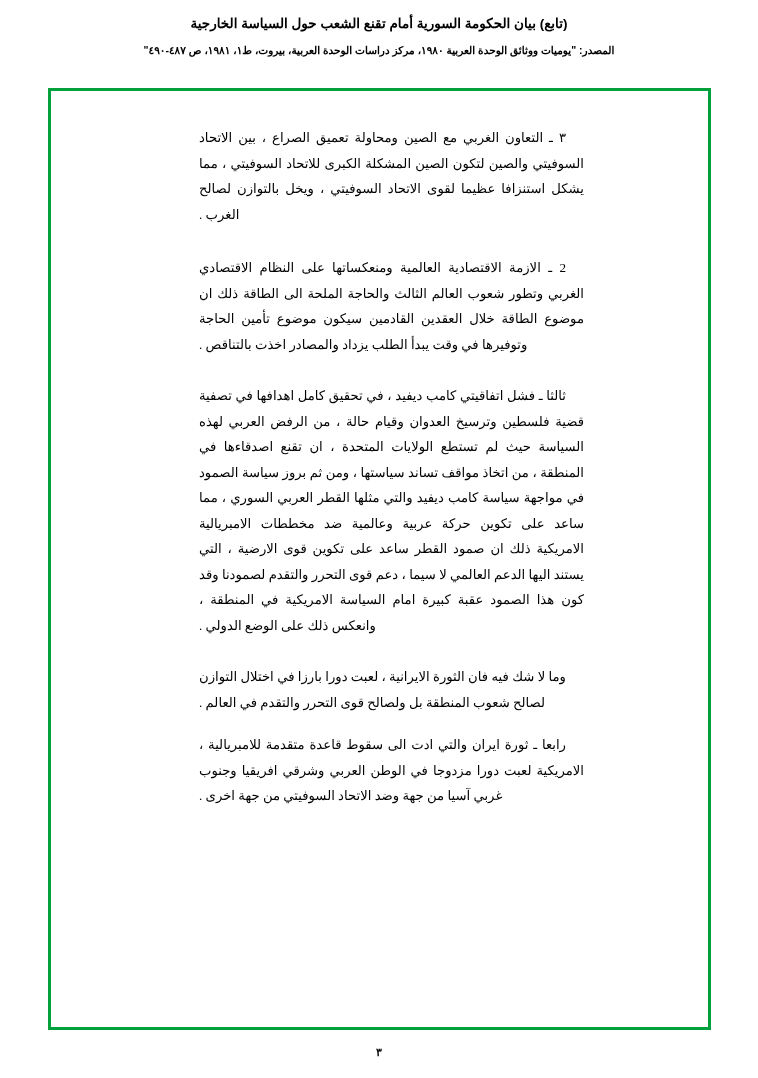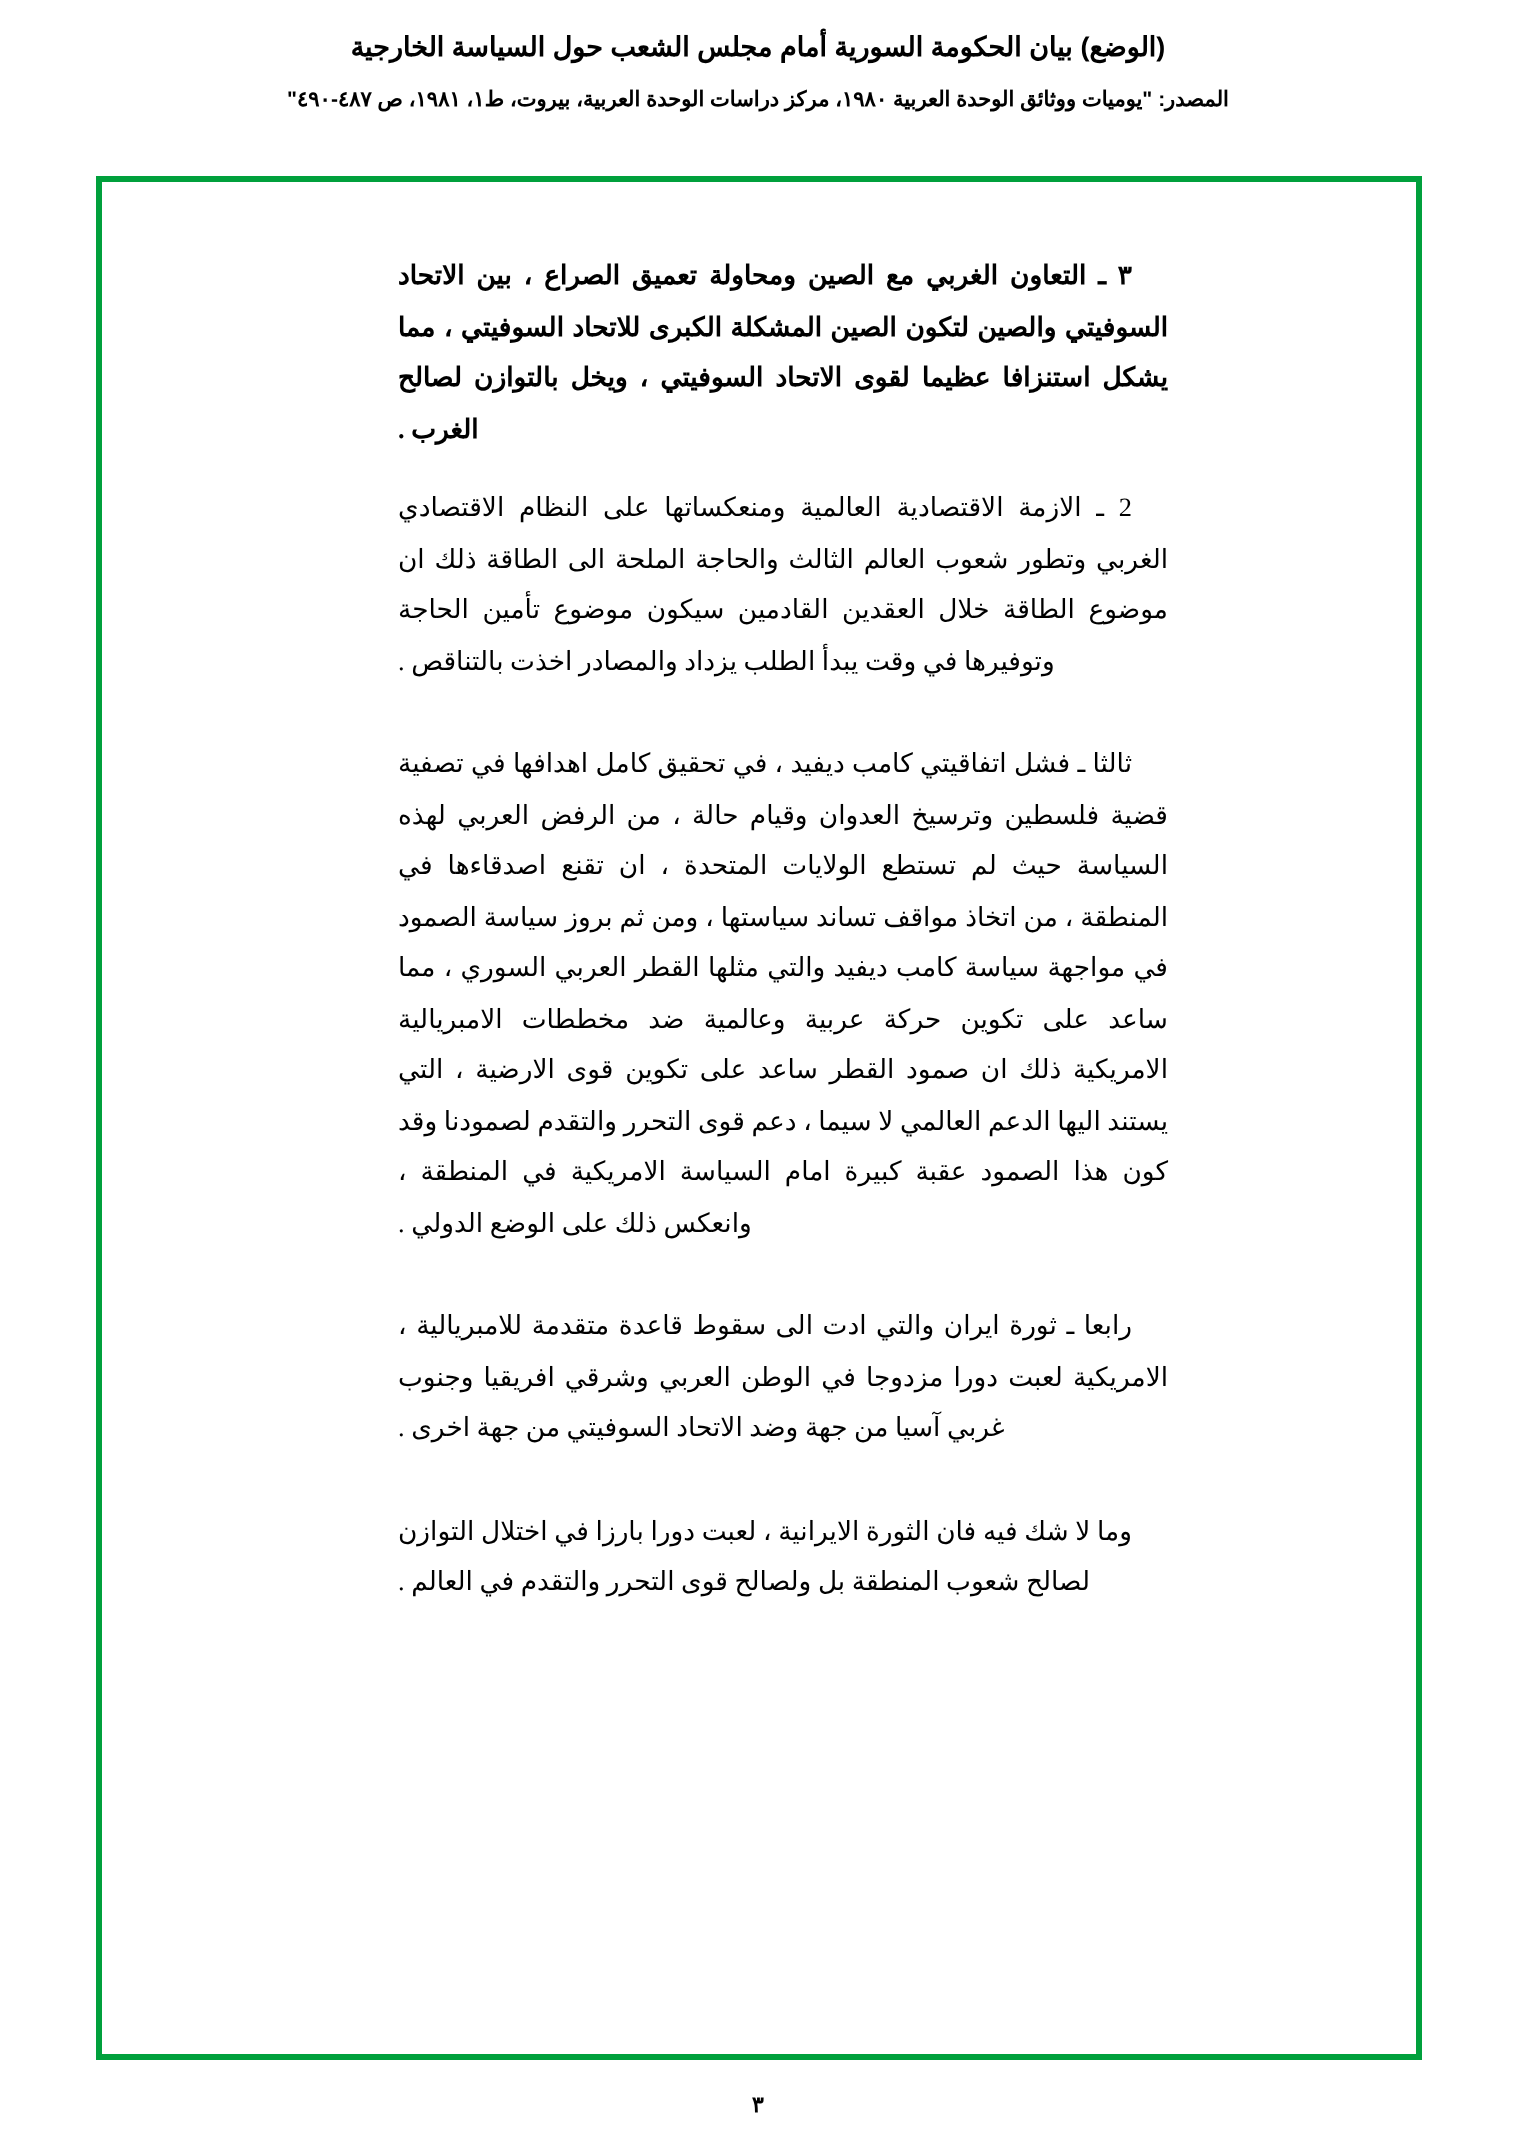--- a/index.html
+++ b/index.html
@@ -66,22 +66,21 @@
     font-family: "Liberation Serif", serif;
     font-size: 13.2px;
     line-height: 25.5px;
     text-align: justify;
     text-align-last: left;
     margin: 0 0 17px 0;
     direction: rtl;
     letter-spacing: 0.1px;
   }
   .para.tight {
-    margin-bottom: 14px;
-    font-weight: bold;
+    margin-bottom: 28px;
   }
   .para.gap-lg {
     margin-bottom: 26px;
   }
   .para.indent {
     text-indent: 18px;
   }
   .footer {
     position: absolute;
     left: 0;
@@ -93,29 +92,29 @@
     font-size: 11px;
     color: #000;
   }
 </style>
 </head>
 <body>
 
 <div class="page">
 
   <div class="header">
-    <div class="header-title">(الوضع) بيان الحكومة السورية أمام مجلس الشعب حول السياسة الخارجية</div>
+    <div class="header-title">(تابع) بيان الحكومة السورية أمام تقنع الشعب حول السياسة الخارجية</div>
     <div class="header-source">المصدر:  "يوميات ووثائق الوحدة العربية ١٩٨٠، مركز دراسات الوحدة العربية، بيروت، ط١، ١٩٨١، ص ٤٨٧-٤٩٠"</div>
   </div>
 
   <div class="frame">
     <div class="content">
       <p class="para indent tight">٣ ـ التعاون الغربي مع الصين ومحاولة تعميق الصراع ، بين الاتحاد السوفيتي والصين لتكون الصين المشكلة الكبرى للاتحاد السوفيتي ، مما يشكل استنزافا عظيما لقوى الاتحاد السوفيتي ، ويخل بالتوازن لصالح الغرب .</p>
       <p class="para indent gap-lg">2 ـ الازمة الاقتصادية العالمية ومنعكساتها على النظام الاقتصادي الغربي وتطور شعوب العالم الثالث والحاجة الملحة الى الطاقة ذلك ان موضوع الطاقة خلال العقدين القادمين سيكون موضوع تأمين الحاجة وتوفيرها في وقت يبدأ الطلب يزداد والمصادر اخذت بالتناقص .</p>
       <p class="para indent gap-lg">ثالثا ـ فشل اتفاقيتي كامب ديفيد ، في تحقيق كامل اهدافها في تصفية قضية فلسطين وترسيخ العدوان وقيام حالة ، من الرفض العربي لهذه السياسة حيث لم تستطع الولايات المتحدة ، ان تقنع اصدقاءها في المنطقة ، من اتخاذ مواقف تساند سياستها ، ومن ثم بروز سياسة الصمود في مواجهة سياسة كامب ديفيد والتي مثلها القطر العربي السوري ، مما ساعد على تكوين حركة عربية وعالمية ضد مخططات الامبريالية الامريكية ذلك ان صمود القطر ساعد على تكوين قوى الارضية ، التي يستند اليها الدعم العالمي لا سيما ، دعم قوى التحرر والتقدم لصمودنا وقد كون هذا الصمود عقبة كبيرة امام السياسة الامريكية في المنطقة ، وانعكس ذلك على الوضع الدولي .</p>
+      <p class="para indent">وما لا شك فيه فان الثورة الايرانية ، لعبت دورا بارزا في اختلال التوازن لصالح شعوب المنطقة بل ولصالح قوى التحرر والتقدم في العالم .</p>
       <p class="para indent gap-lg">رابعا ـ ثورة ايران والتي ادت الى سقوط قاعدة متقدمة للامبريالية ، الامريكية لعبت دورا مزدوجا في الوطن العربي وشرقي افريقيا وجنوب غربي آسيا من جهة وضد الاتحاد السوفيتي من جهة اخرى .</p>
-      <p class="para indent">وما لا شك فيه فان الثورة الايرانية ، لعبت دورا بارزا في اختلال التوازن لصالح شعوب المنطقة بل ولصالح قوى التحرر والتقدم في العالم .</p>
     </div>
   </div>
 
   <div class="footer">٣</div>
 
 </div>
 
 </body></html>

